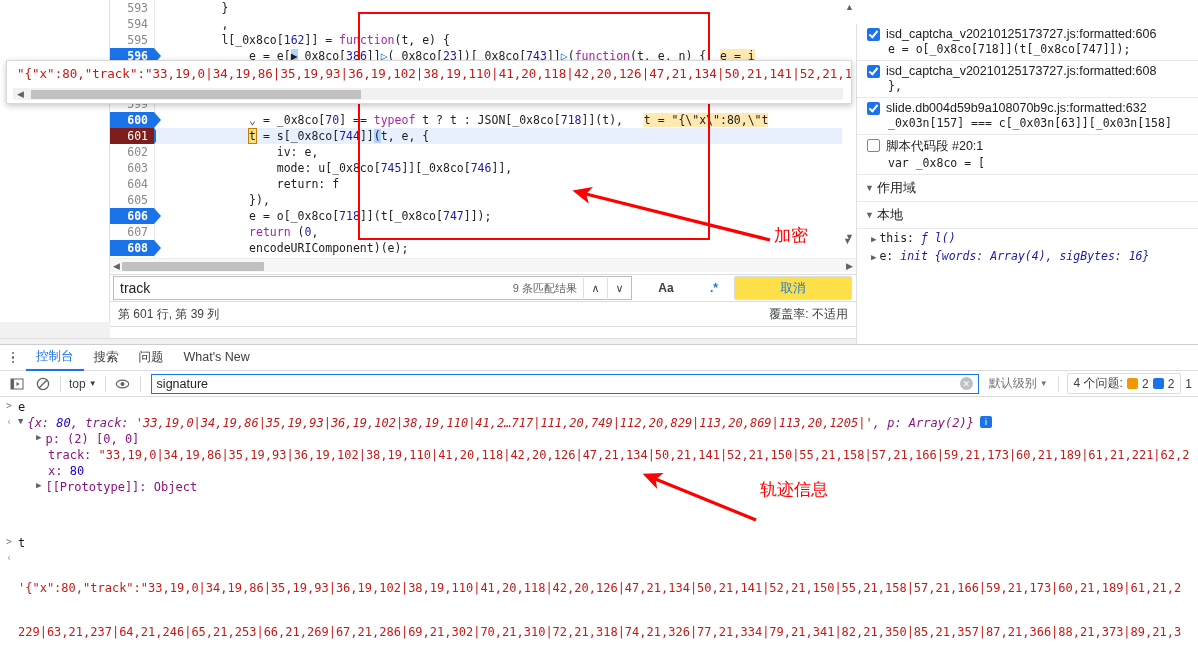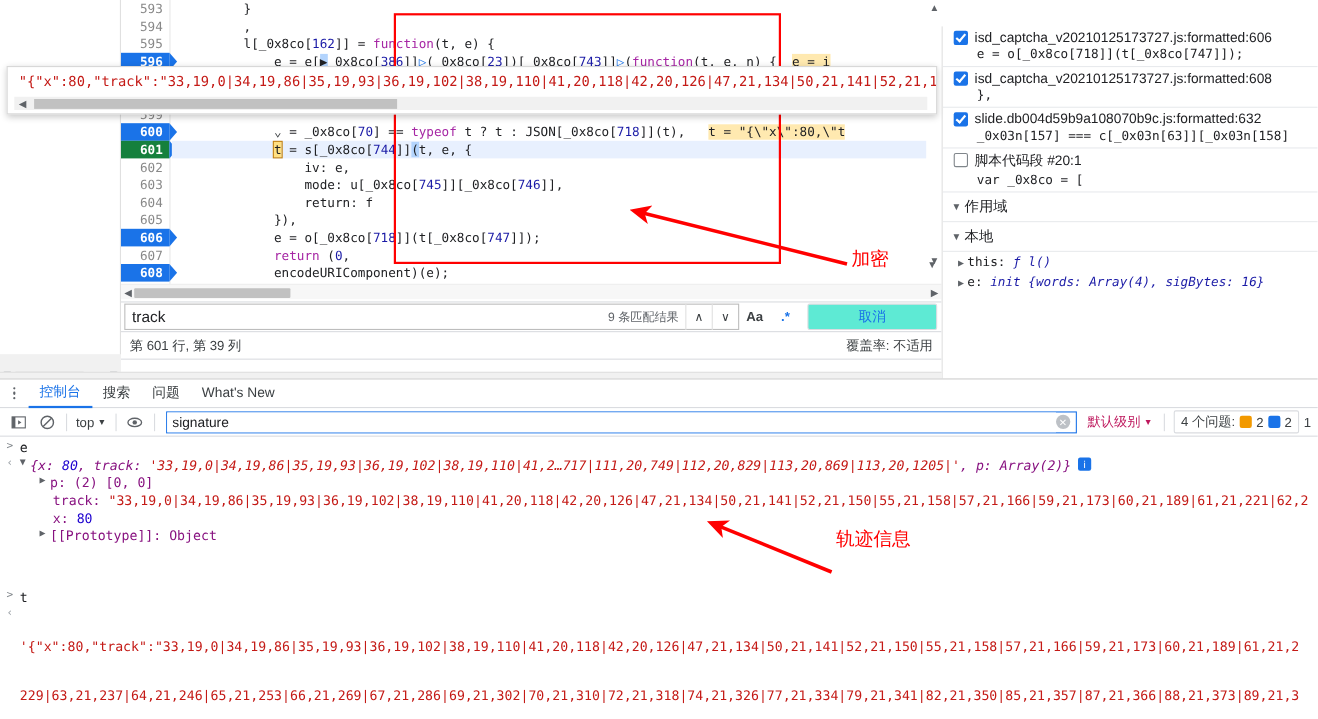--- a/index.html
+++ b/index.html
@@ -63,23 +63,23 @@
              background:#fff; border-top:1px solid #dadce0; border-bottom:1px solid #dadce0;
              display:flex; align-items:center; }
   .find-input-wrap { position:relative; flex:1 1 auto; height:24px; margin-left:3px;
                      border:1px solid #bdbdbd; background:#fff; display:flex; align-items:center; }
   .find-input { border:0; outline:0; font-size:14px; color:#202124; padding-left:6px; flex:1 1 auto;
                 font-family:"Liberation Sans", sans-serif; background:transparent; height:22px; }
   .find-count { font-size:11px; color:#5f6368; padding-right:6px; white-space:nowrap; }
   .find-nav { width:24px; height:24px; border-left:1px solid #e0e0e0; display:flex; align-items:center; justify-content:center;
               font-size:11px; color:#3c4043; }
   .find-btn { width:28px; height:26px; display:flex; align-items:center; justify-content:center;
-              font-size:12px; color:#3c4043; font-weight:bold; }
+              font-size:12px; color:#3c4043; font-weight:bold;margin-left:20px; }
   .find-btn.regex { color:#1a73e8; }
-  .cancel-btn { width:118px; height:24px; margin:0 4px 0 6px; border:1px solid #dadce0; background:#5eead4;
+  .cancel-btn { width:118px; height:24px; margin:0 4px 0 6px; border:1px solid #dadce0; background:#fde047;
                 color:#1a73e8; font-size:12.5px; display:flex; align-items:center; justify-content:center; border-radius:2px; }
 
   
   .statusrow { position:absolute; left:110px; top:303px; width:746px; height:24px; background:#fff;
                display:flex; align-items:center; justify-content:space-between;
                padding:0 8px; font-size:12px; color:#3c4043; border-bottom:1px solid #dadce0; }
 
   
   .left-bottom-scroll { position:absolute; left:0; top:322px; width:110px; height:16px; background:#f1f1f1; }
 
@@ -114,21 +114,21 @@
   .ctoolbar { height:26px; display:flex; align-items:center; gap:0; border-bottom:1px solid #dadce0; padding-left:4px; }
   .tb-ico { width:26px; height:24px; display:flex; align-items:center; justify-content:center; color:#5f6368; }
   .vsep { width:1px; height:16px; background:#dadce0; margin:0 4px; }
   .ctx-sel { display:flex; align-items:center; gap:3px; font-size:12px; color:#3c4043; padding:0 4px; }
   .filter-wrap { position:relative; flex:1 1 auto; height:20px; margin:0 4px 0 6px; border:1px solid #1a73e8; background:#fff;
                  display:flex; align-items:center; }
   .filter-input { border:0; outline:0; flex:1 1 auto; font-size:12.5px; color:#202124; padding-left:5px; height:18px;
                   font-family:"Liberation Sans", sans-serif; }
   .clear-x { width:13px; height:13px; border-radius:50%; background:#bdc1c6; color:#fff; font-size:9px;
              display:flex; align-items:center; justify-content:center; margin-right:5px; }
-  .level-sel { display:flex; align-items:center; gap:3px; font-size:12px; color:#be185d; padding:0 6px; white-space:nowrap; }
+  .level-sel { display:flex; align-items:center; gap:3px; font-size:12px; color:#737373; padding:0 6px; white-space:nowrap; }
   .issues { display:flex; align-items:center; gap:4px; font-size:12px; color:#3c4043;
             border:1px solid #dadce0; border-radius:2px; padding:1px 6px; margin:0 4px; white-space:nowrap; }
   .ibadge { width:11px; height:11px; border-radius:2px; display:inline-block; }
   .ibadge.warn { background:#f29900; }
   .ibadge.info { background:#1a73e8; }
 
   
   .clog { position:absolute; left:0; top:54px; width:1198px; height:256px; overflow:hidden;
           font-family:"DejaVu Sans Mono", monospace; font-size:12px; }
   .logline { display:flex; align-items:flex-start; white-space:pre; padding:1px 0 1px 0; }
@@ -176,21 +176,21 @@
     <div class="editor">
       <div class="gutter">
         <div class="ln">593</div>
         <div class="ln">594</div>
         <div class="ln">595</div>
         <div class="ln bp">596</div>
         <div class="ln">597</div>
         <div class="ln">598</div>
         <div class="ln">599</div>
         <div class="ln bp">600</div>
-        <div class="ln bp cur" style="background:#15803d;color:#fff;font-weight:bold">601</div>
+        <div class="ln bp cur" style="background:#7f1d1d;color:#fff;font-weight:normal">601</div>
         <div class="ln">602</div>
         <div class="ln">603</div>
         <div class="ln">604</div>
         <div class="ln">605</div>
         <div class="ln bp">606</div>
         <div class="ln">607</div>
         <div class="ln bp">608</div>
         <div class="ln">609</div>
       </div>
 

